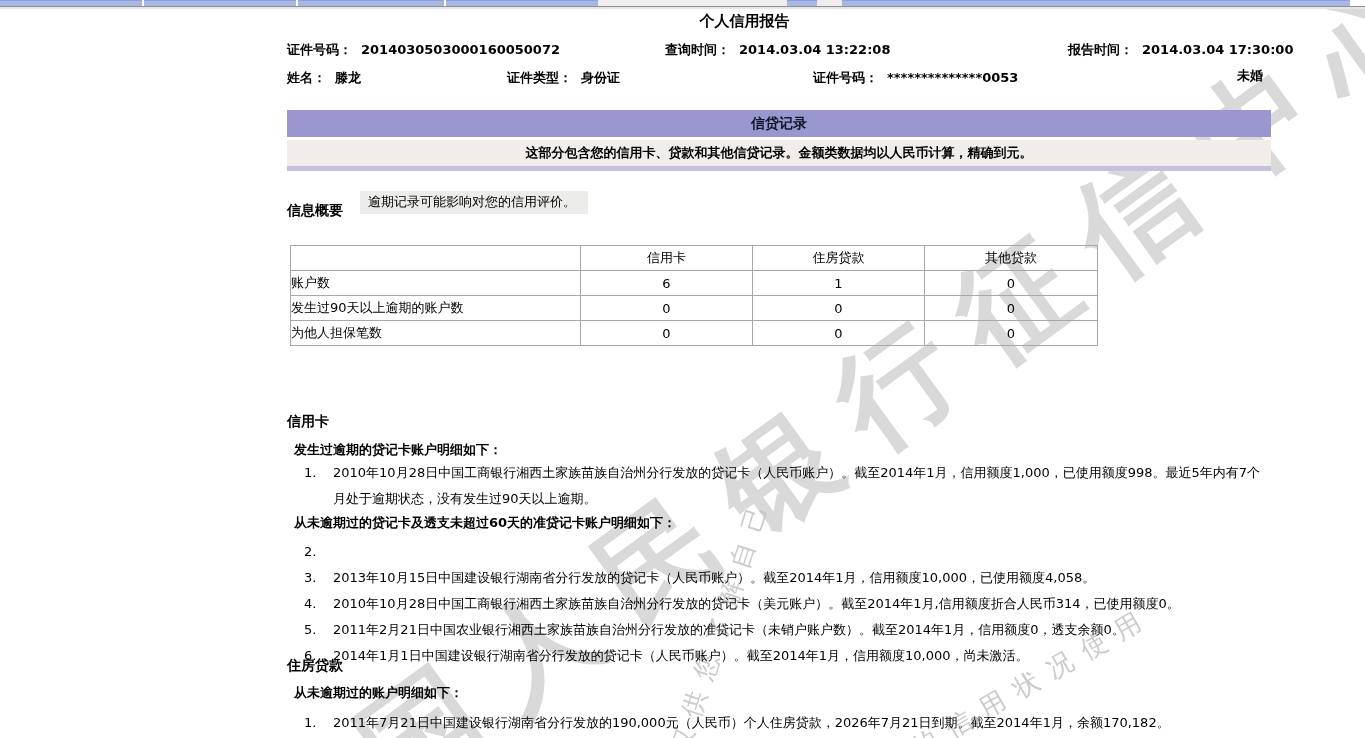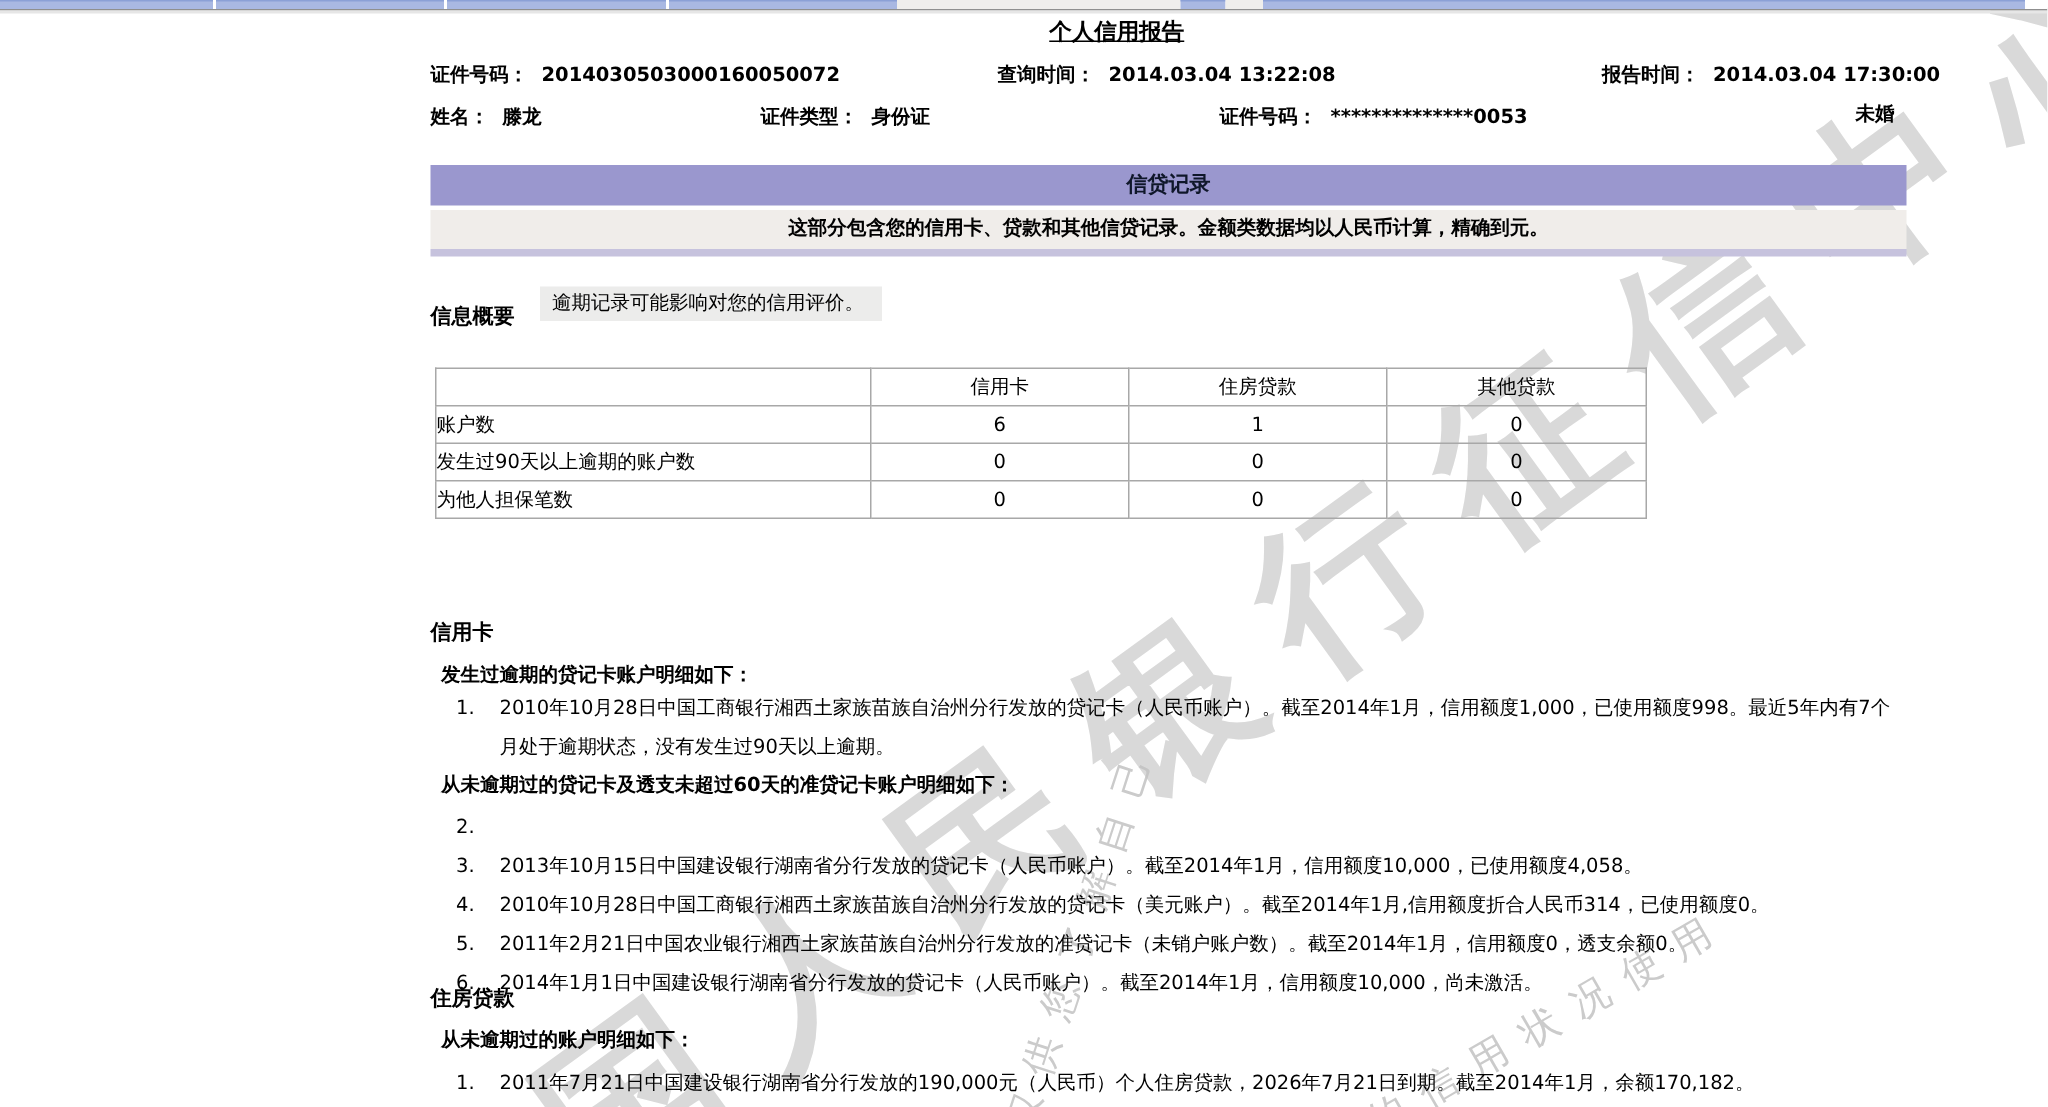--- a/index.html
+++ b/index.html
@@ -30,21 +30,21 @@
   }
   .wm-sub2 {
     left:905px; top:735px; transform:rotate(-30deg); transform-origin:0 0;
     font-size:26px; letter-spacing:13px; color:#c2c2c2; opacity:.85;
   }
 
   
   .content { position:absolute; inset:0; z-index:2; }
   .abs { position:absolute; }
 
-  .page-title { left:287px; top:12px; width:915px; text-align:center; font-size:15px; font-weight:bold;text-decoration:underline; }
+  .page-title { left:287px; top:12px; width:915px; text-align:center; font-size:15px; font-weight:bold; }
 
   .info-label { font-weight:bold; font-size:13px; }
   .info-value { font-weight:bold; font-size:13px; margin-left:9px; }
 
   
   .banner { left:287px; top:110px; width:984px; }
   .banner-head {
     height:27px; line-height:27px; background:#9a97ce; color:#0f172a;
     text-align:center; font-size:14px; font-weight:bold;
   }

